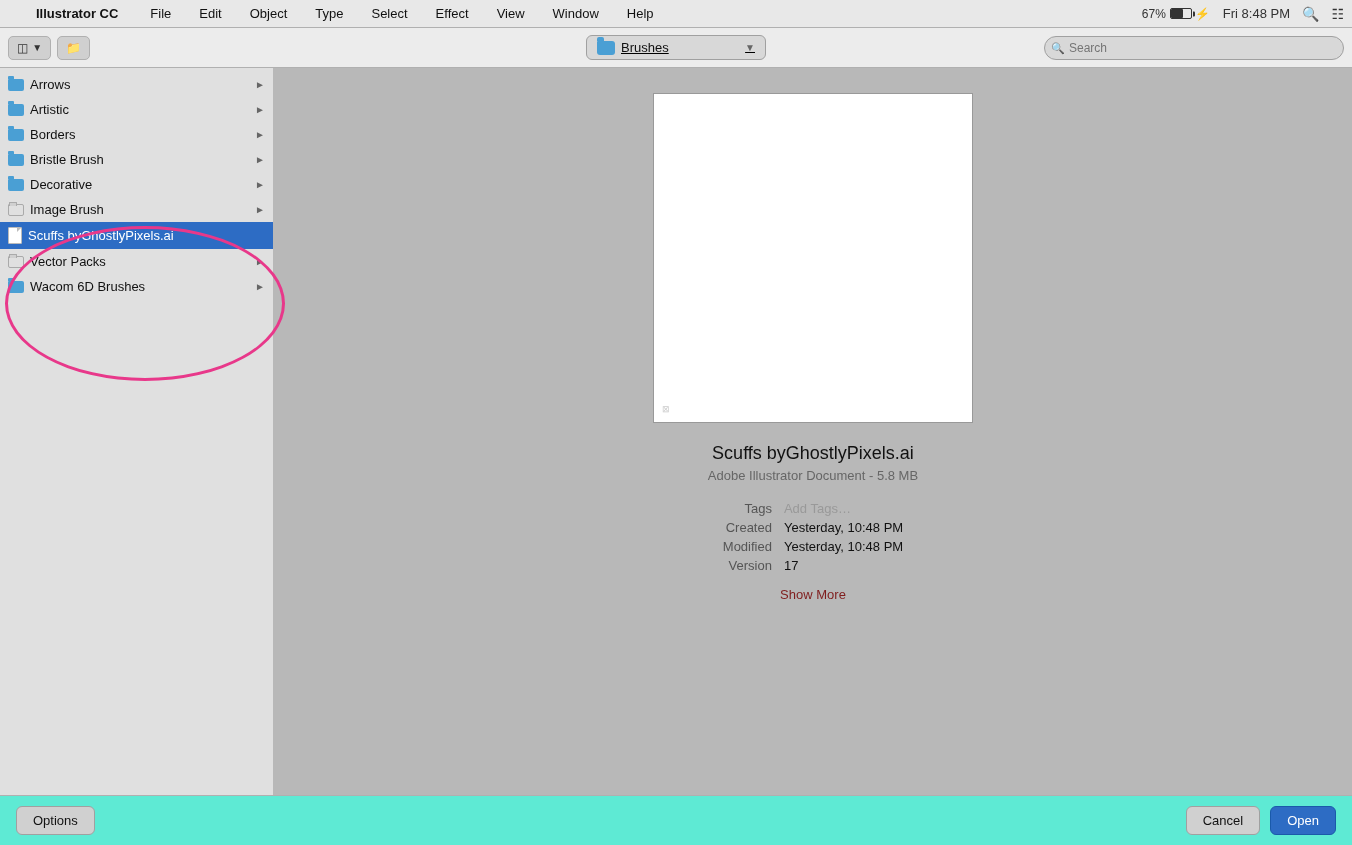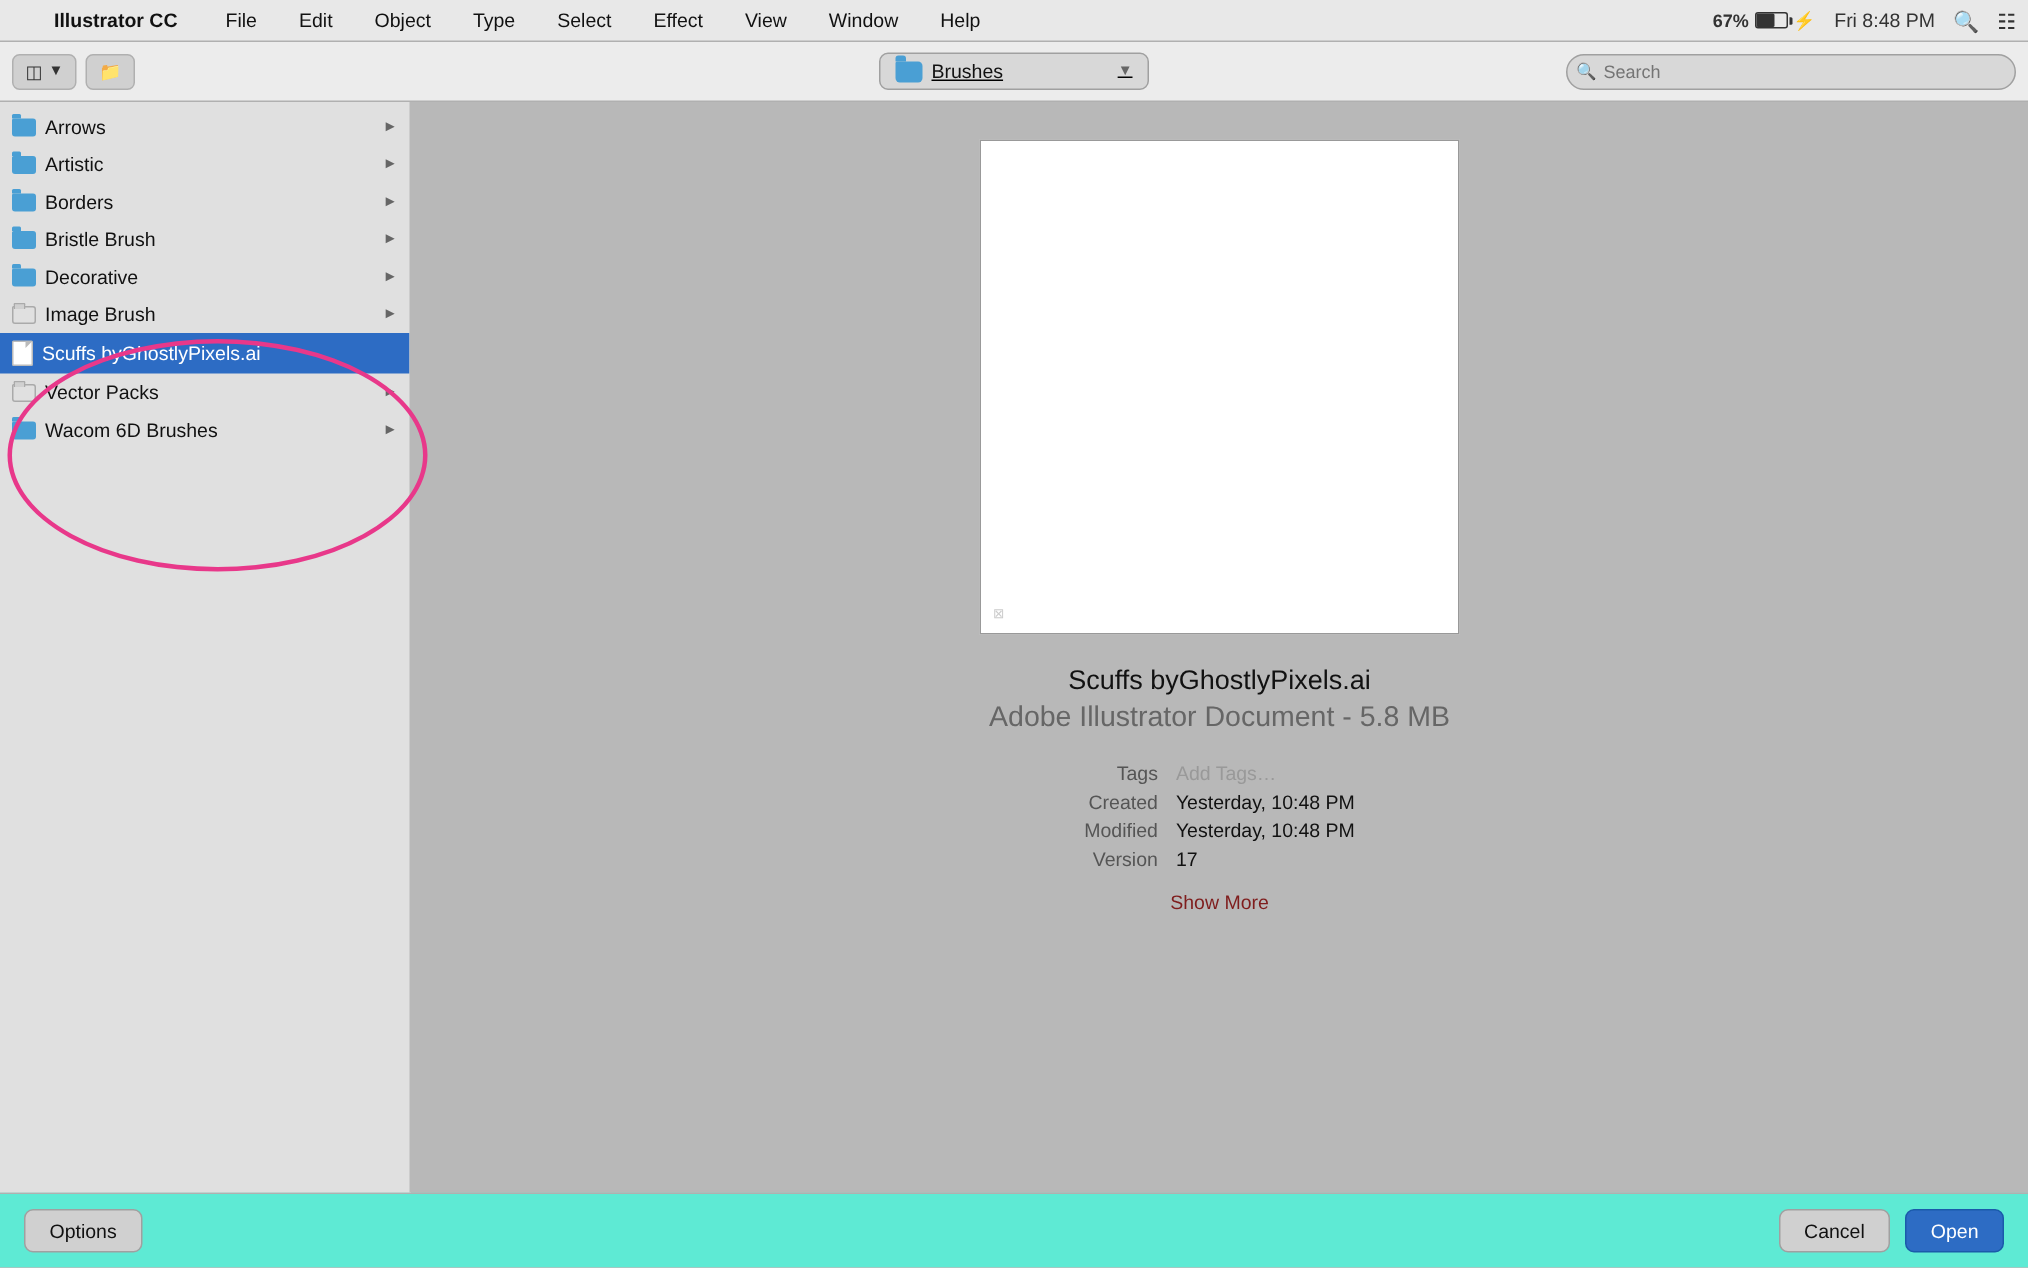--- a/index.html
+++ b/index.html
@@ -46,21 +46,20 @@
       display: flex;
       align-items: center;
       gap: 12px;
       color: #333;
     }
     .battery-info {
       display: flex;
       align-items: center;
       gap: 4px;
       font-size: 12px;
-      font-weight: bold;
     }
     .battery-icon {
       width: 22px;
       height: 11px;
       border: 1.5px solid #333;
       border-radius: 2px;
       position: relative;
       display: inline-block;
     }
     .battery-icon::after {
@@ -312,21 +311,21 @@
       margin-top: 20px;
       text-align: center;
     }
     .file-name {
       font-size: 18px;
       font-weight: 400;
       color: #111;
       margin-bottom: 4px;
     }
     .file-type {
-      font-size: 19px;
+      font-size: 13px;
       color: #666;
       margin-bottom: 18px;
     }
     .file-meta {
       display: grid;
       grid-template-columns: auto auto;
       gap: 4px 12px;
       justify-content: center;
       font-size: 13px;
     }

